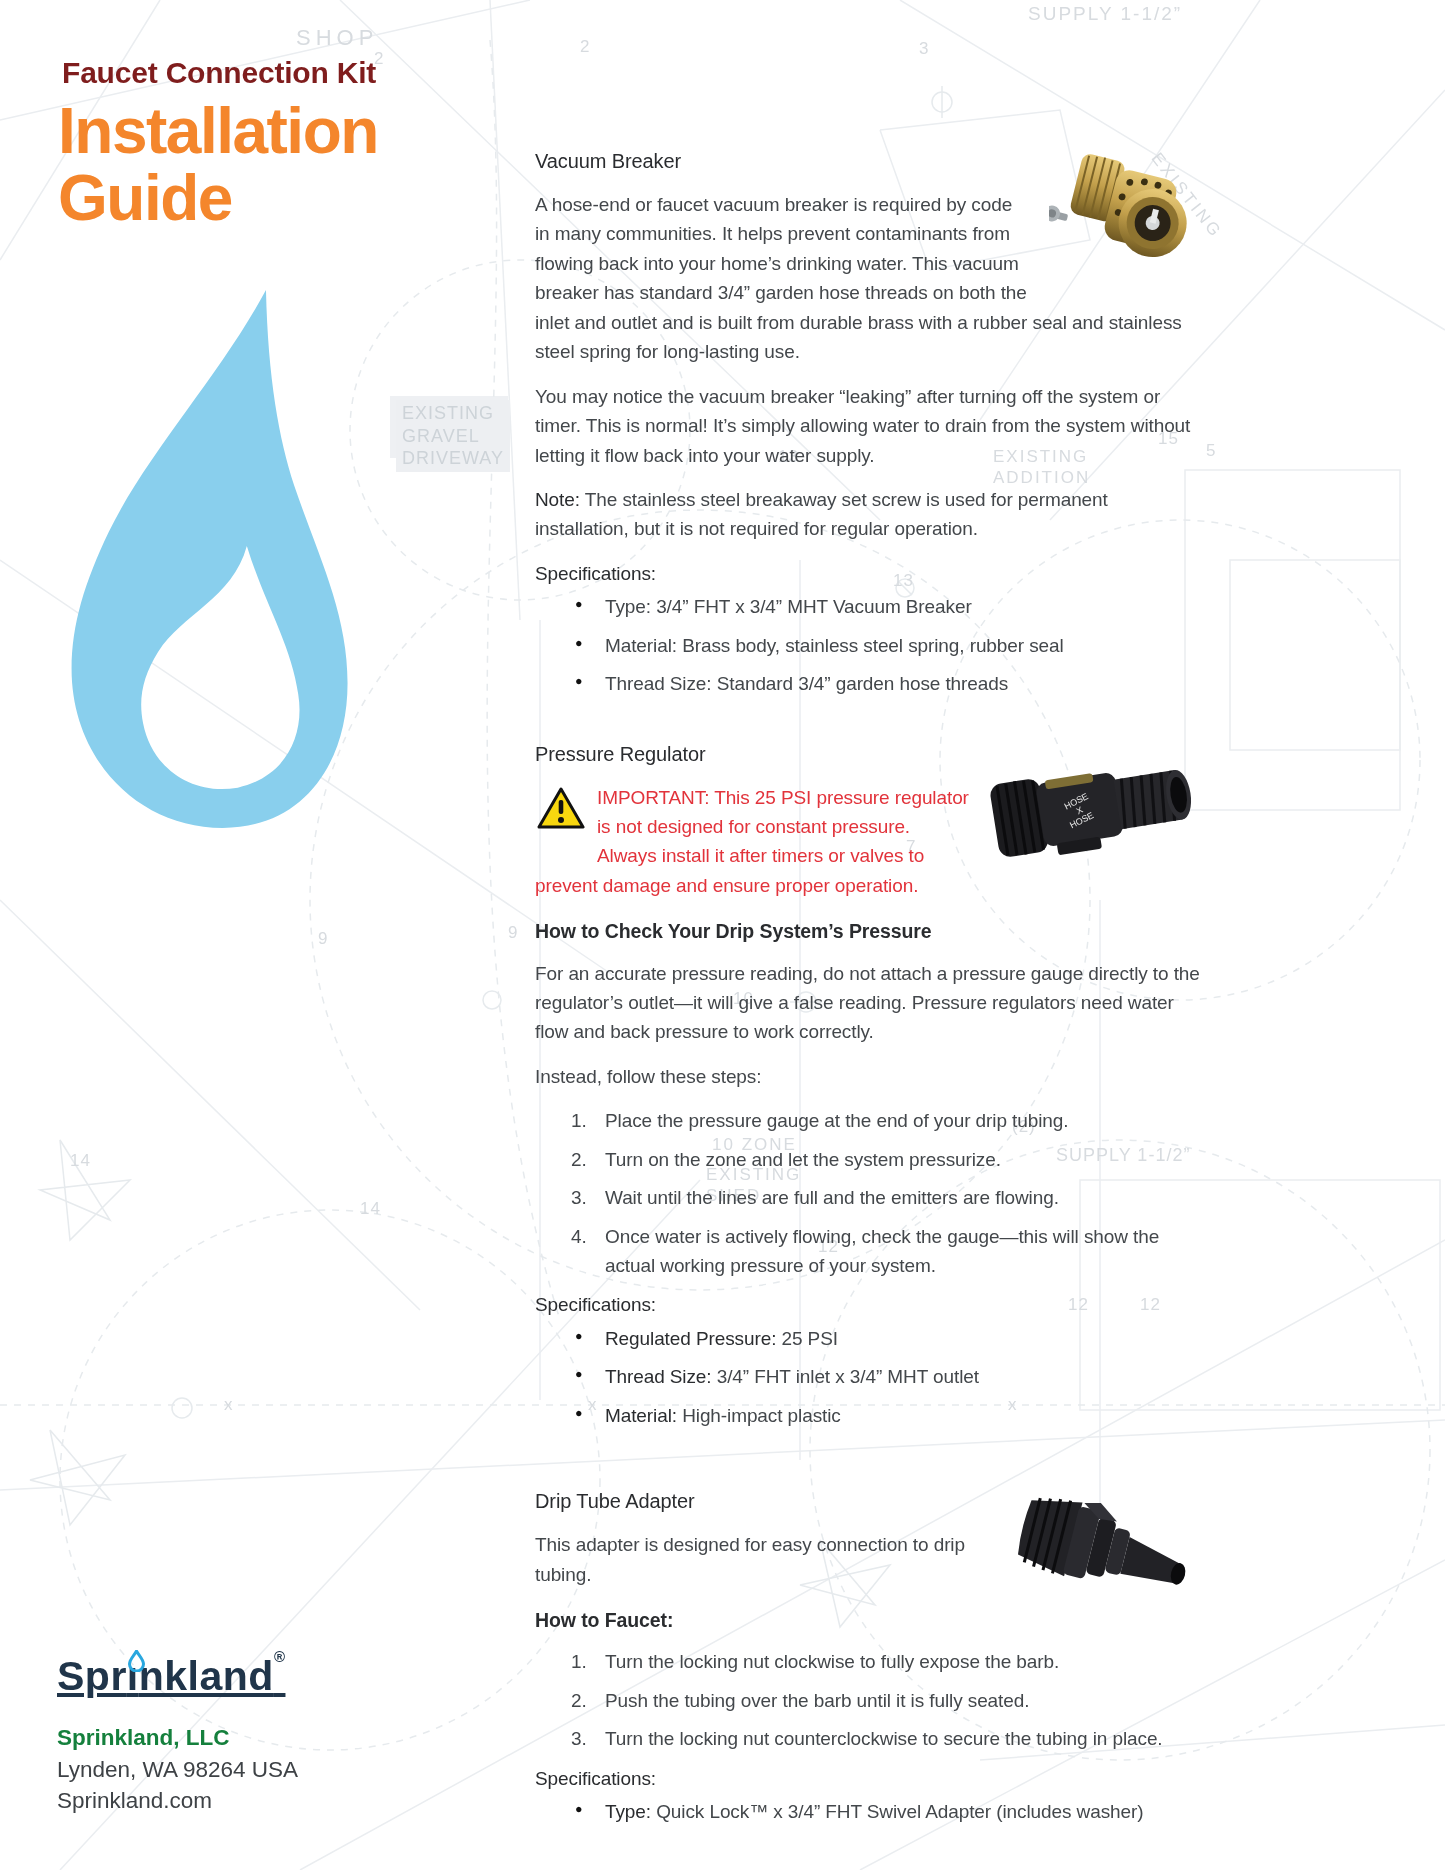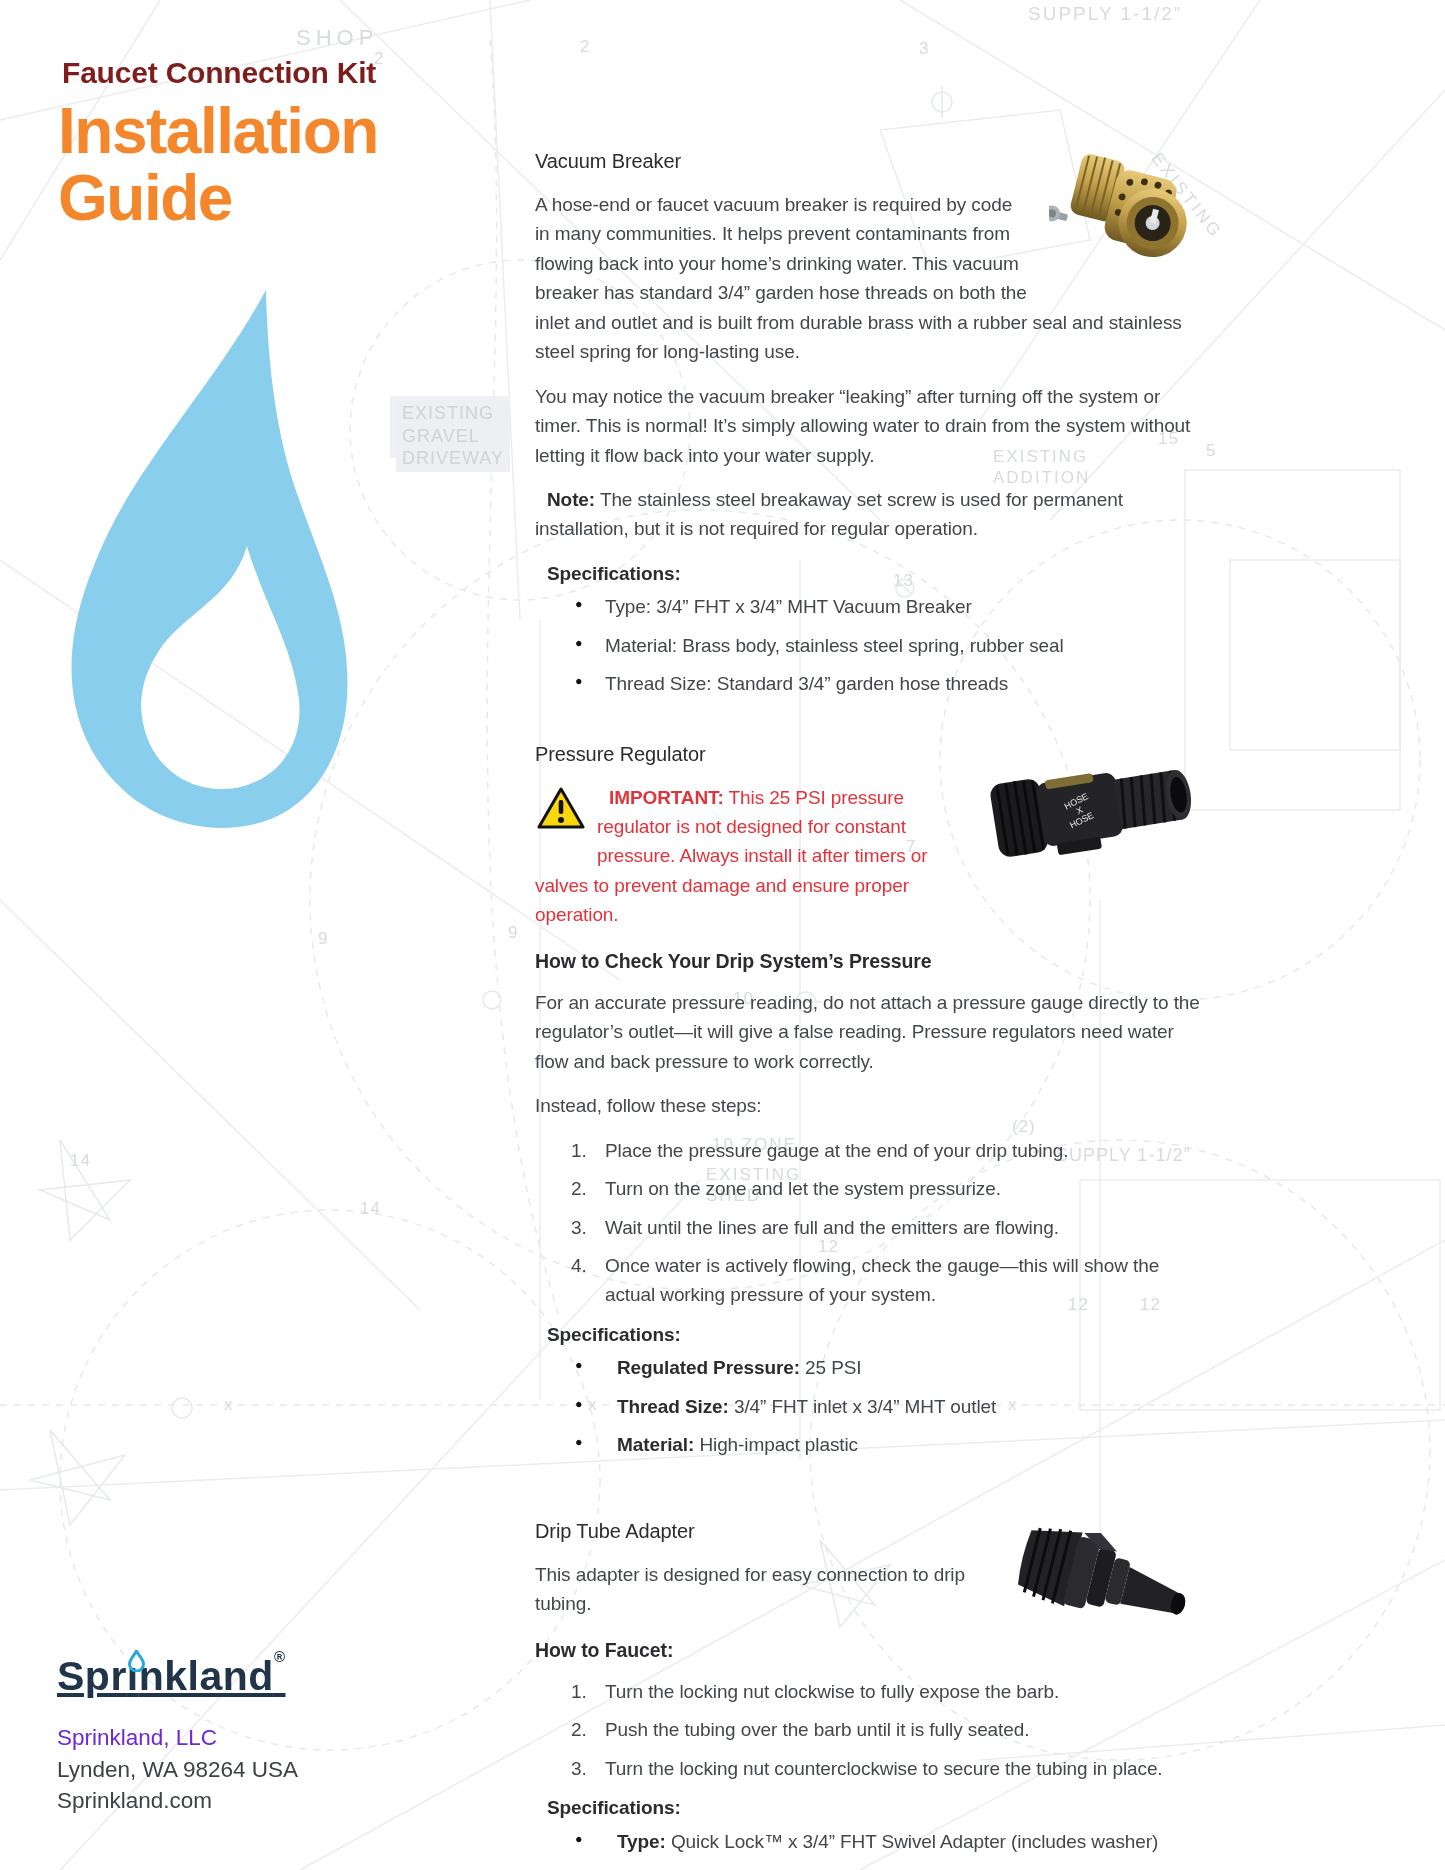--- a/index.html
+++ b/index.html
@@ -28,30 +28,30 @@
   .drop-logo{position:absolute;left:48px;top:282px;z-index:2;}
   .brand{position:absolute;left:57px;top:1648px;z-index:3;}
   .wordmark{
     position:relative;font-size:41px;font-weight:800;color:#20354A;letter-spacing:0.5px;
     white-space:nowrap;
     text-decoration:underline;
   }
   .wordmark .reg{font-size:15px;vertical-align:28px;font-weight:700;}
   .wm-drop{position:absolute;left:71px;top:-13px;}
   .address{position:absolute;left:57px;top:1722px;z-index:3;font-size:22.5px;line-height:1.4;color:#3E4246;}
-  .address .co{font-weight:400;color:#6d28d9;}
+  .address .co{font-weight:700;color:#15803d;}
   
   .rcol{
     position:absolute;left:535px;top:146px;width:666px;z-index:3;
     font-size:19px;line-height:1.55;letter-spacing:-0.1px;
   }
   .h-section{font-size:20px;font-weight:400;color:#2A2C2F;margin:0 0 13px 0;}
   .h-sub{font-size:19.5px;font-weight:700;color:#2A2C2F;margin:16px 0 12px 0;}
   .rcol p{margin:0 0 15px 0;}
-  .b{font-weight:700;color:#2A2C2F;margin-left:12px;}
+  .b{font-weight:400;color:#2A2C2F;}
   .float-r{float:right;margin:4px 0 10px 18px;}
   .sec{margin-bottom:40px;}
   .sec-gap{height:16px;clear:both;}
   ul.specs,ol.steps{list-style:none;margin:4px 0 10px 0;padding:0;}
   ul.specs li,ol.steps li{position:relative;padding-left:70px;margin-bottom:9px;}
   ul.specs li::before{
     content:"●";position:absolute;left:40px;top:3px;font-size:12.5px;color:#111;
   }
   ol.steps{counter-reset:st;}
   ol.steps li{counter-increment:st;}

